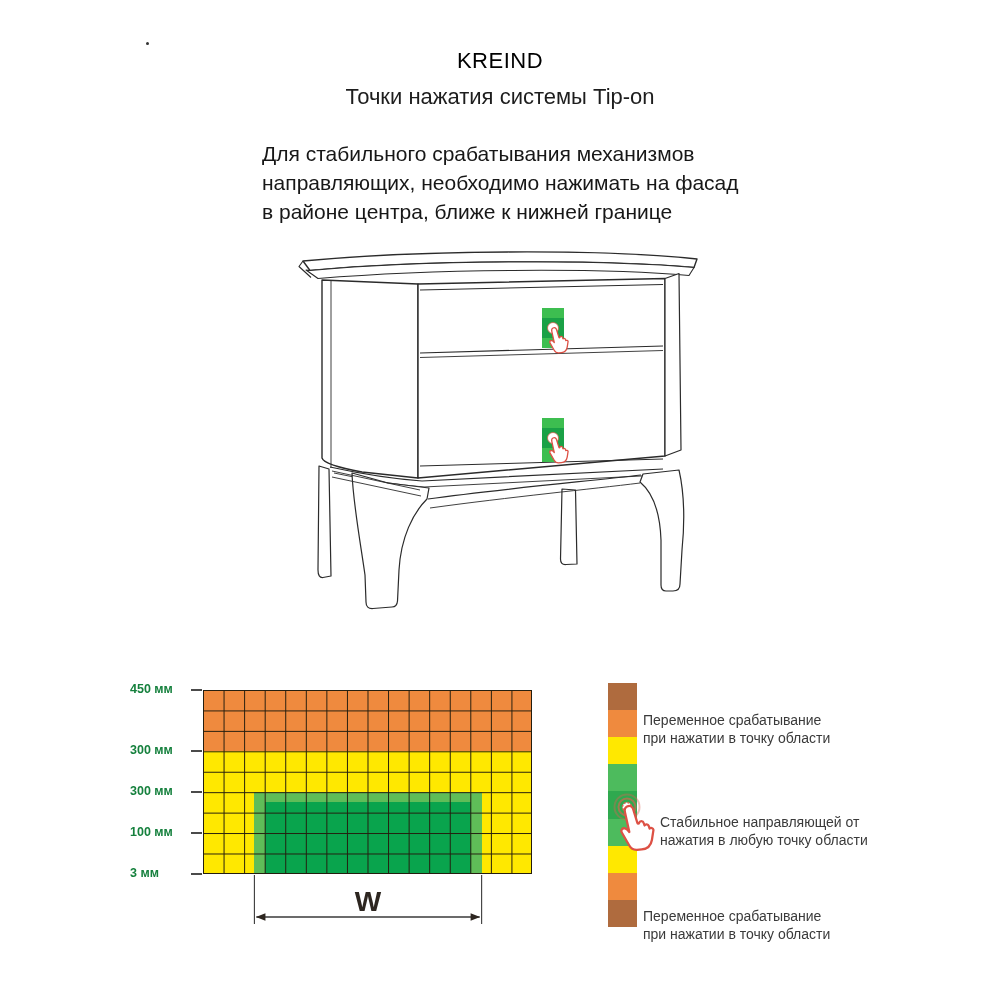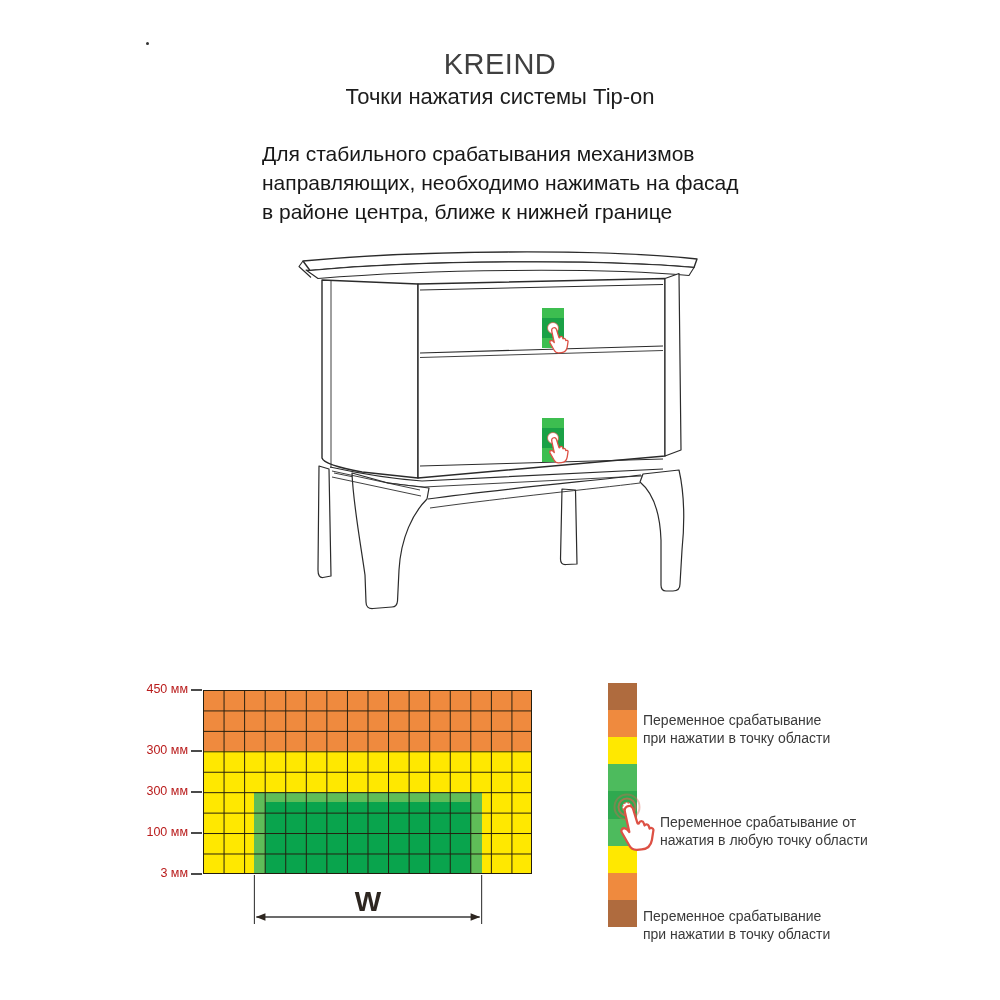--- a/index.html
+++ b/index.html
@@ -1,31 +1,31 @@
 <!DOCTYPE html>
 <html><head>
 <meta charset="utf-8">
 <style>
   html,body{margin:0;padding:0;background:#fff;}
   #page{position:relative;width:1000px;height:1000px;background:#fff;overflow:hidden;
         font-family:"Liberation Sans",sans-serif;color:#1c1c1c;}
   .abs{position:absolute;}
   .center{left:0;width:1000px;text-align:center;}
-  #brand{top:48px;font-size:29px;letter-spacing:.5px;color:#404040;}
+  #brand{top:48px;font-size:22px;letter-spacing:.5px;color:#000000;}
   #subtitle{top:84px;font-size:22px;color:#1d1d1d;}
   #intro{left:262px;top:139px;font-size:21px;line-height:29px;color:#171717;}
   #stray-dot{left:146px;top:42px;width:3px;height:3px;background:#333;border-radius:50%;}
   
   #chart-area{left:130px;top:690px;width:460px;height:260px;}
   #zone-chart{position:absolute;left:73px;top:0;width:329px;height:184px;}
   .zone{position:absolute;}
   .chart-grid{position:absolute;left:0;top:0;right:0;bottom:0;border-right:1px solid #241d0e;border-bottom:1px solid #241d0e;
       background-image:linear-gradient(to right,#241d0e 1px,transparent 1px),
                        linear-gradient(to bottom,#241d0e 1px,transparent 1px);}
-  .ytick{position:absolute;left:0;width:58px;text-align:right;font-size:12.5px;font-weight:400;color:#b91c1c;}
+  .ytick{position:absolute;left:0;width:58px;font-size:12.5px;font-weight:700;color:#15803d;}
   .ydash{position:absolute;left:61px;width:11px;height:2px;background:#4a4a4a;}
   #dim-svg{position:absolute;left:73px;top:184px;}
   
   #legend-strip{left:608px;top:683px;width:29px;height:244px;display:flex;flex-direction:column;}
   #legend-strip div{flex:1 1 auto;}
   .legend-item{position:absolute;font-size:14px;line-height:18px;color:#3a3a3a;margin-top:18px;}
   #legend-item-1{left:643px;top:693px;}
   #legend-item-2{left:660px;top:795px;}
   #legend-item-3{left:643px;top:889px;}
   #legend-icon{left:595px;top:775px;}
@@ -143,21 +143,21 @@
     <circle cx="32" cy="32" r="8.5" fill="none" stroke-width="2" opacity="0.65" stroke="#D96252"></circle>
     <circle cx="32" cy="32" r="4.5" fill="#fff" stroke-width="1.5" stroke-dasharray="2 1.5" stroke="#D96252"></circle>
     <use href="#tap-hand" transform="translate(24,29.3) scale(1.75)" fill="#ececec" stroke-width="0.75"></use>
   </svg>
 
   <div id="legend-item-1" class="legend-item">
     <div>Переменное срабатывание</div>
     <div>при нажатии в точку области</div>
   </div>
   <div id="legend-item-2" class="legend-item">
-    <div>Переменное срабатывание от</div>
+    <div>Стабильное направляющей от</div>
     <div>нажатия в любую точку области</div>
   </div>
   <div id="legend-item-3" class="legend-item">
     <div>Переменное срабатывание</div>
     <div>при нажатии в точку области</div>
   </div>
 
 
 </div>
 

